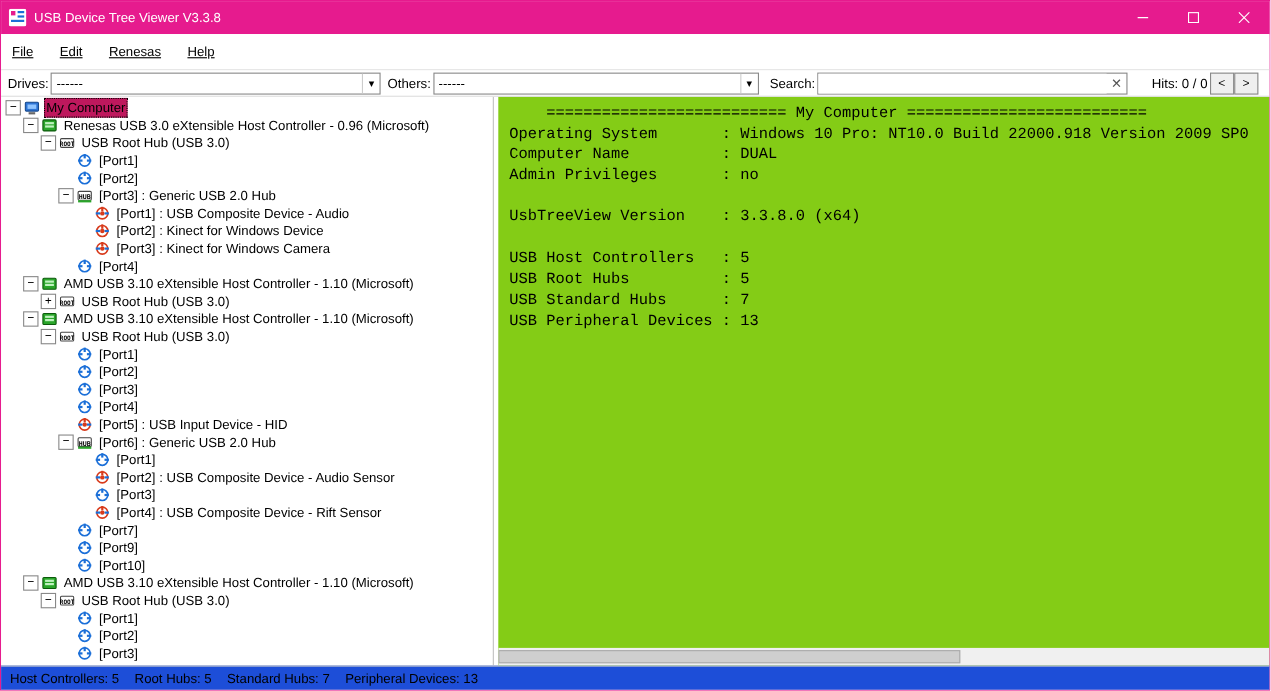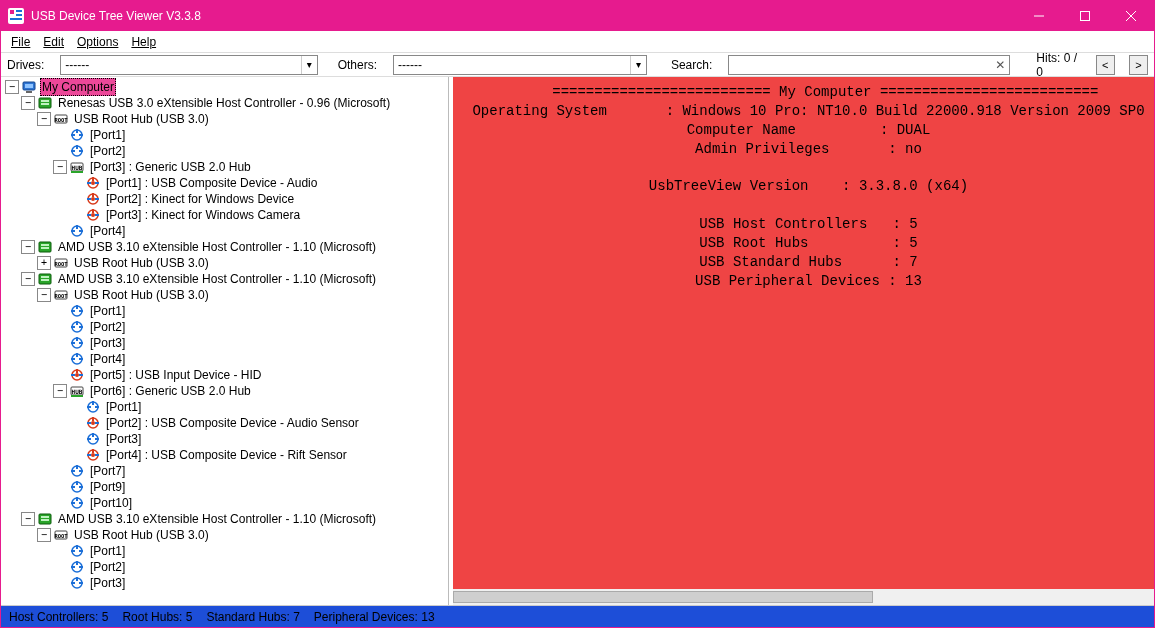--- a/index.html
+++ b/index.html
@@ -5,50 +5,50 @@
   * { box-sizing: border-box; }
   html, body { margin:0; padding:0; height:100%; font-family: "Segoe UI", Tahoma, sans-serif; font-size:12px; color:#000; }
   .window { width:1155px; height:628px; border:1px solid #e61b8e; display:flex; flex-direction:column; background:#fff; }
   
   .titlebar { height:30px; background:#e61b8e; color:#ffffff; display:flex; align-items:center; padding:0 0 0 6px; user-select:none; }
   .titlebar .app-icon { width:18px; height:18px; display:flex; align-items:center; justify-content:center; margin-right:6px; }
   .titlebar .title { font-size:12px; flex:0 0 auto; }
   .titlebar .spacer { flex:1 1 auto; }
   .titlebar .win-btn { width:46px; height:30px; display:flex; align-items:center; justify-content:center; color:#fff; }
   
-  .menubar { height:22px; background:#fff; display:flex; align-items:center; gap:5px; padding:0 6px; border-bottom:1px solid #ddd; font-size:12px; }
+  .menubar { height:33px; background:#fff; display:flex; align-items:center; gap:16px; padding:0 6px; border-bottom:1px solid #ddd; font-size:12px; }
   .menubar .menu-item { padding:2px 4px; text-decoration:underline; text-decoration-color:transparent; cursor:default; }
   .menubar .menu-item span.ul { text-decoration:underline; }
   
-  .toolbar { height:24px; display:flex; align-items:center; padding:2px 6px; gap:14px; border-bottom:1px solid #ddd; font-size:12px; background:#fff; }
+  .toolbar { height:24px; display:flex; align-items:center; padding:2px 6px; gap:0; border-bottom:1px solid #ddd; font-size:12px; background:#fff; }
   .toolbar label { margin-right:2px; }
   .toolbar .combo { display:flex; align-items:center; border:1px solid #888; height:20px; background:#fff; }
   .toolbar .combo .combo-text { padding:0 4px; white-space:nowrap; overflow:hidden; }
   .toolbar .combo .combo-btn { width:16px; height:18px; display:flex; align-items:center; justify-content:center; border-left:1px solid #ccc; font-size:10px; }
   .toolbar .search-box { flex:0 0 auto; display:flex; align-items:center; border:1px solid #888; height:20px; width:282px; background:#fff; }
   .toolbar .search-box input { border:none; outline:none; flex:1; font-size:12px; padding:0 4px; height:18px; }
   .toolbar .search-box .clear { width:18px; text-align:center; color:#555; font-size:12px; cursor:pointer; }
-  .toolbar .hits { margin-left:12px; margin-right:2px; }
+  .toolbar .hits { margin-left:22px; margin-right:2px; }
   .toolbar .nav-btn { width:22px; height:20px; border:1px solid #888; background:#efefef; display:flex; align-items:center; justify-content:center; font-size:11px; }
   
   .main { flex:1 1 auto; display:flex; overflow:hidden; }
   .left-pane { width:448px; border-right:1px solid #bbb; overflow:auto; background:#fff; padding:2px 0 2px 4px; }
   .splitter { width:4px; cursor:col-resize; background:#fff; }
-  .right-pane { flex:1 1 auto; position:relative; background:#ef4444; overflow:auto;text-align:center; }
+  .right-pane { flex:1 1 auto; position:relative; background:#84cc16; overflow:auto; }
   .right-inner { padding:6px 0 6px 10px; font-family:"Consolas","Courier New",monospace; font-size:14px; white-space:pre; color:#000; line-height:1.35; }
   .right-scroll-h { position:absolute; bottom:0; left:0; right:0; height:16px; background:#f0f0f0; }
   .right-scroll-h .thumb { position:absolute; left:0; top:2px; height:12px; width:420px; background:#cfcfcf; border:1px solid #aaa; }
   
   .tree { font-size:12px; white-space:nowrap; }
   .node-row { display:flex; align-items:center; height:16px; line-height:16px; }
   .tw { width:14px; height:14px; display:inline-flex; align-items:center; justify-content:center; font-family:monospace; font-size:10px; border:1px solid #888; margin-right:2px; cursor:pointer; background:#fff; color:#000; flex:0 0 auto; }
   .ind { display:inline-block; width:16px; height:16px; flex:0 0 auto; }
   .icon { width:16px; height:16px; display:inline-flex; align-items:center; justify-content:center; margin-right:3px; flex:0 0 auto; }
   .label { padding:0 2px; }
-  .label.selected { background:#ec4899; border:1px dotted #000; padding:0 1px; }
+  .label.selected { background:#be185d; border:1px dotted #000; padding:0 1px; }
   
   .statusbar { height:22px; border-top:1px solid #ccc; display:flex; align-items:center; padding:0 8px; gap:14px; font-size:12px; background:#1d4ed8; }
 </style>
 </head>
 <body>
 
 <svg width="0" height="0" style="position:absolute">
   <defs>
     <g id="ic-computer">
         <rect x="1" y="2" width="12" height="8" rx="1" fill="#2e75d4" stroke="#15478c"></rect>
@@ -116,21 +116,21 @@
         <svg width="10" height="10">
           <line x1="0" y1="0" x2="10" y2="10" stroke="#fff" stroke-width="1"></line>
           <line x1="10" y1="0" x2="0" y2="10" stroke="#fff" stroke-width="1"></line>
         </svg>
       </div>
   </div>
 
   <div class="menubar">
     <div class="menu-item"><span class="ul">File</span></div>
     <div class="menu-item"><span class="ul">Edit</span></div>
-    <div class="menu-item"><span class="ul">Options</span></div>
+    <div class="menu-item"><span class="ul">Renesas</span></div>
     <div class="menu-item"><span class="ul">Help</span></div>
   </div>
 
   <div class="toolbar">
     <label>Drives:</label>
     <div class="combo" style="width:300px">
       <span class="combo-text">------</span>
       <span style="flex:1"></span>
       <span class="combo-btn">▾</span>
     </div>

